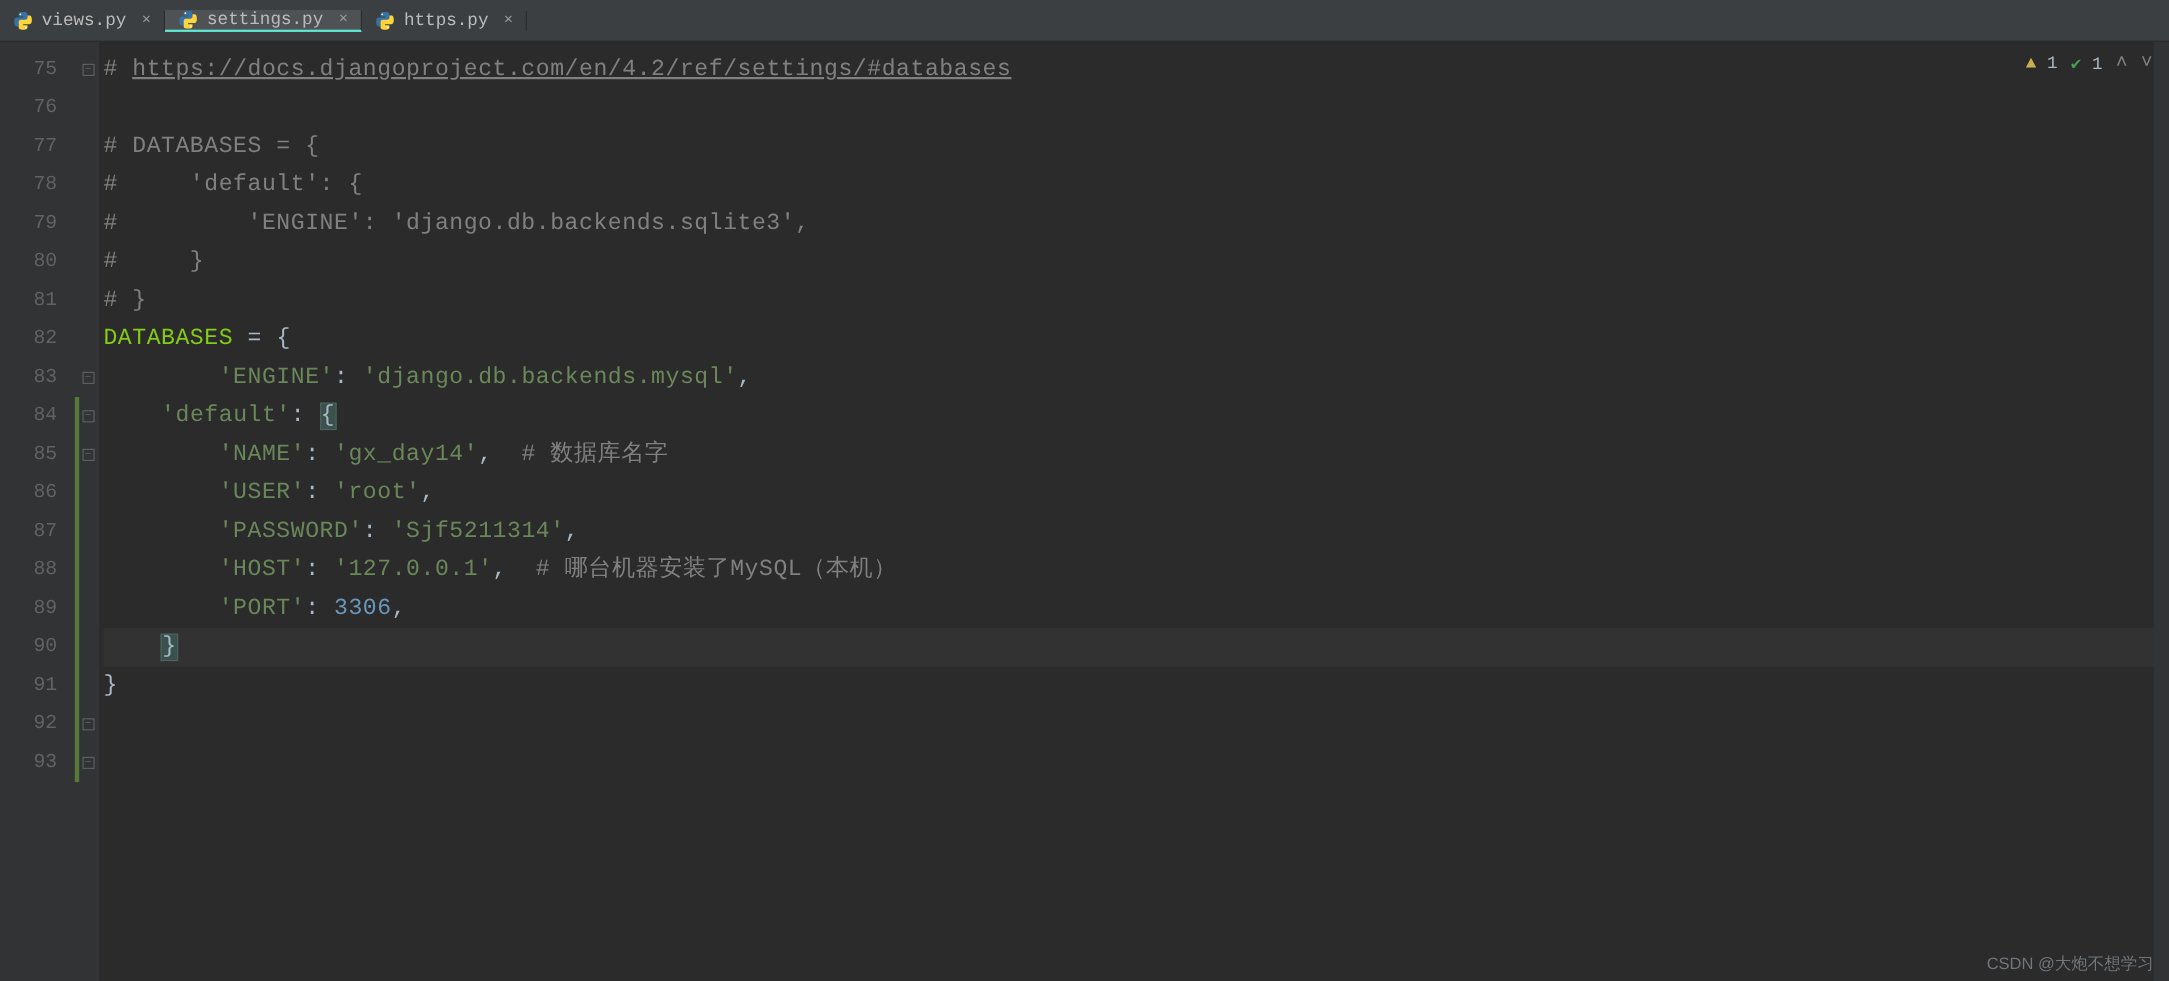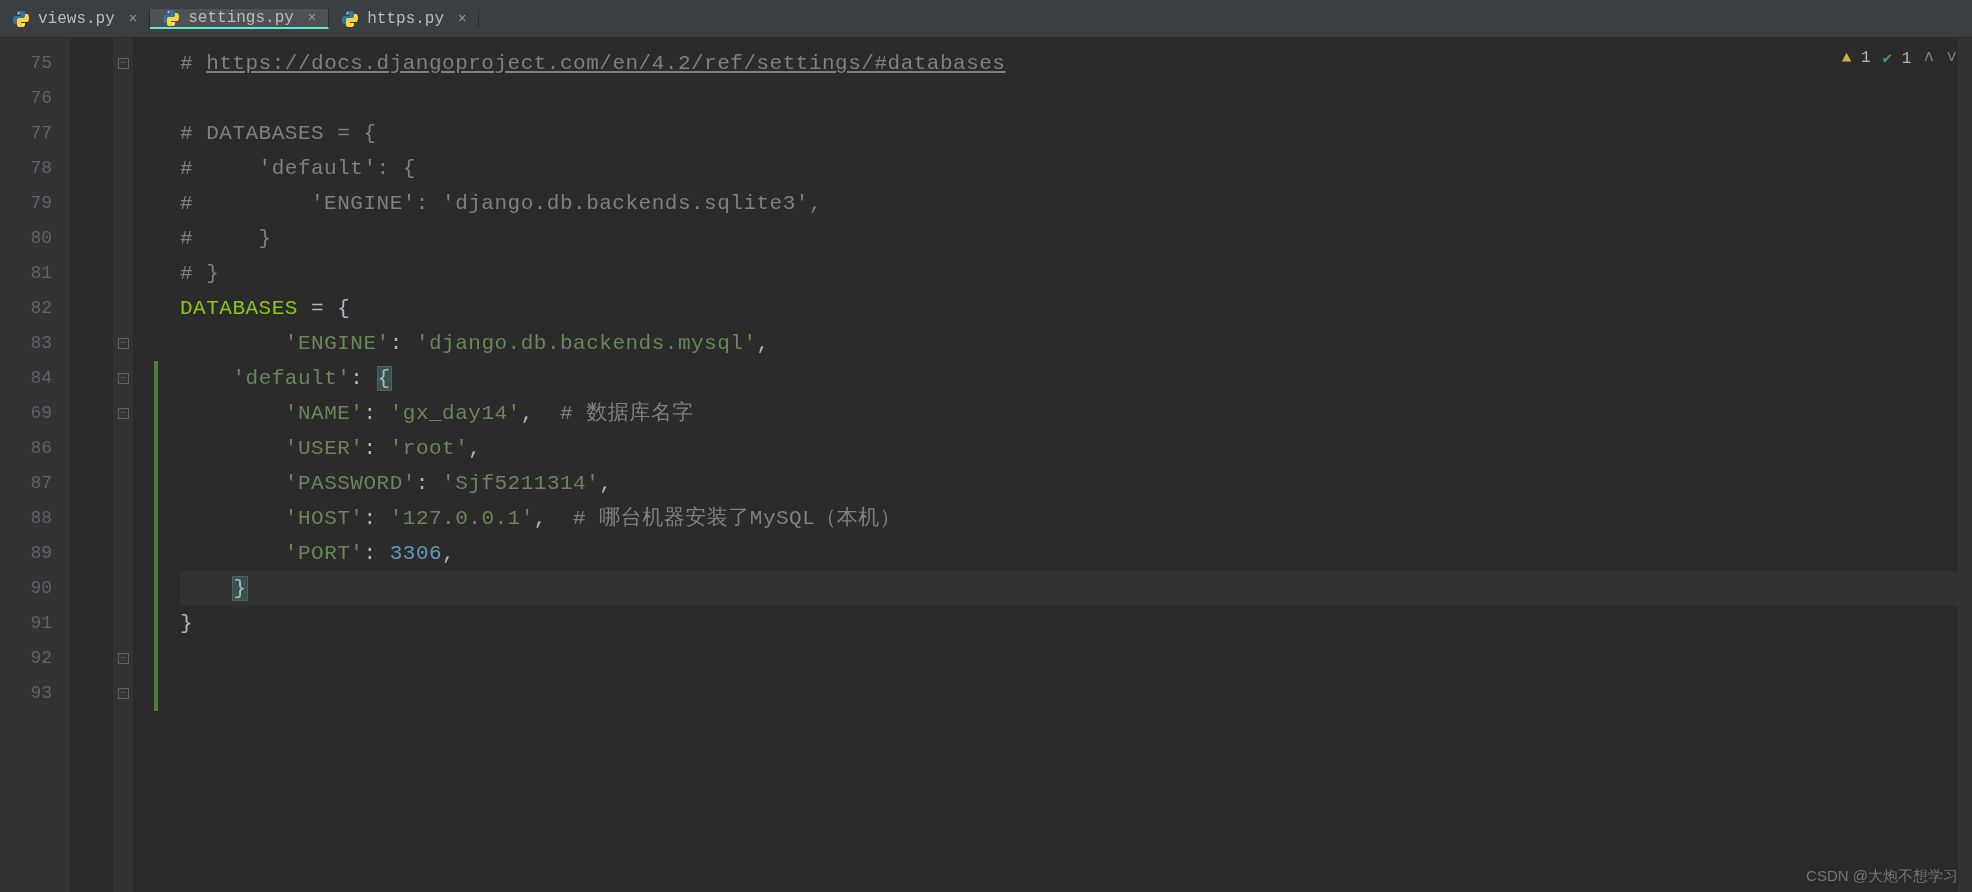--- a/index.html
+++ b/index.html
@@ -42,21 +42,20 @@
     }
     .close-icon {
       font-size: 14px;
       color: #999;
       margin-left: 6px;
     }
     .editor-container {
       display: flex;
       height: calc(100% - 38px);
       position: relative;
-      gap: 43px;
     }
     .gutter {
       width: 70px;
       background: #313335;
       color: #606366;
       text-align: right;
       padding-right: 18px;
       flex-shrink: 0;
       padding-top: 8px;
     }
@@ -199,21 +198,21 @@
       <div class="gutter-line">75</div>
       <div class="gutter-line">76</div>
       <div class="gutter-line">77</div>
       <div class="gutter-line">78</div>
       <div class="gutter-line">79</div>
       <div class="gutter-line">80</div>
       <div class="gutter-line">81</div>
       <div class="gutter-line">82</div>
       <div class="gutter-line">83</div>
       <div class="gutter-line">84</div>
-      <div class="gutter-line">69</div>
+      <div class="gutter-line">85</div>
       <div class="gutter-line">86</div>
       <div class="gutter-line">87</div>
       <div class="gutter-line">88</div>
       <div class="gutter-line">89</div>
       <div class="gutter-line">90</div>
       <div class="gutter-line">91</div>
       <div class="gutter-line">92</div>
       <div class="gutter-line">93</div>
     </div>
   <div class="fold-gutter" id="fold-gutter">

